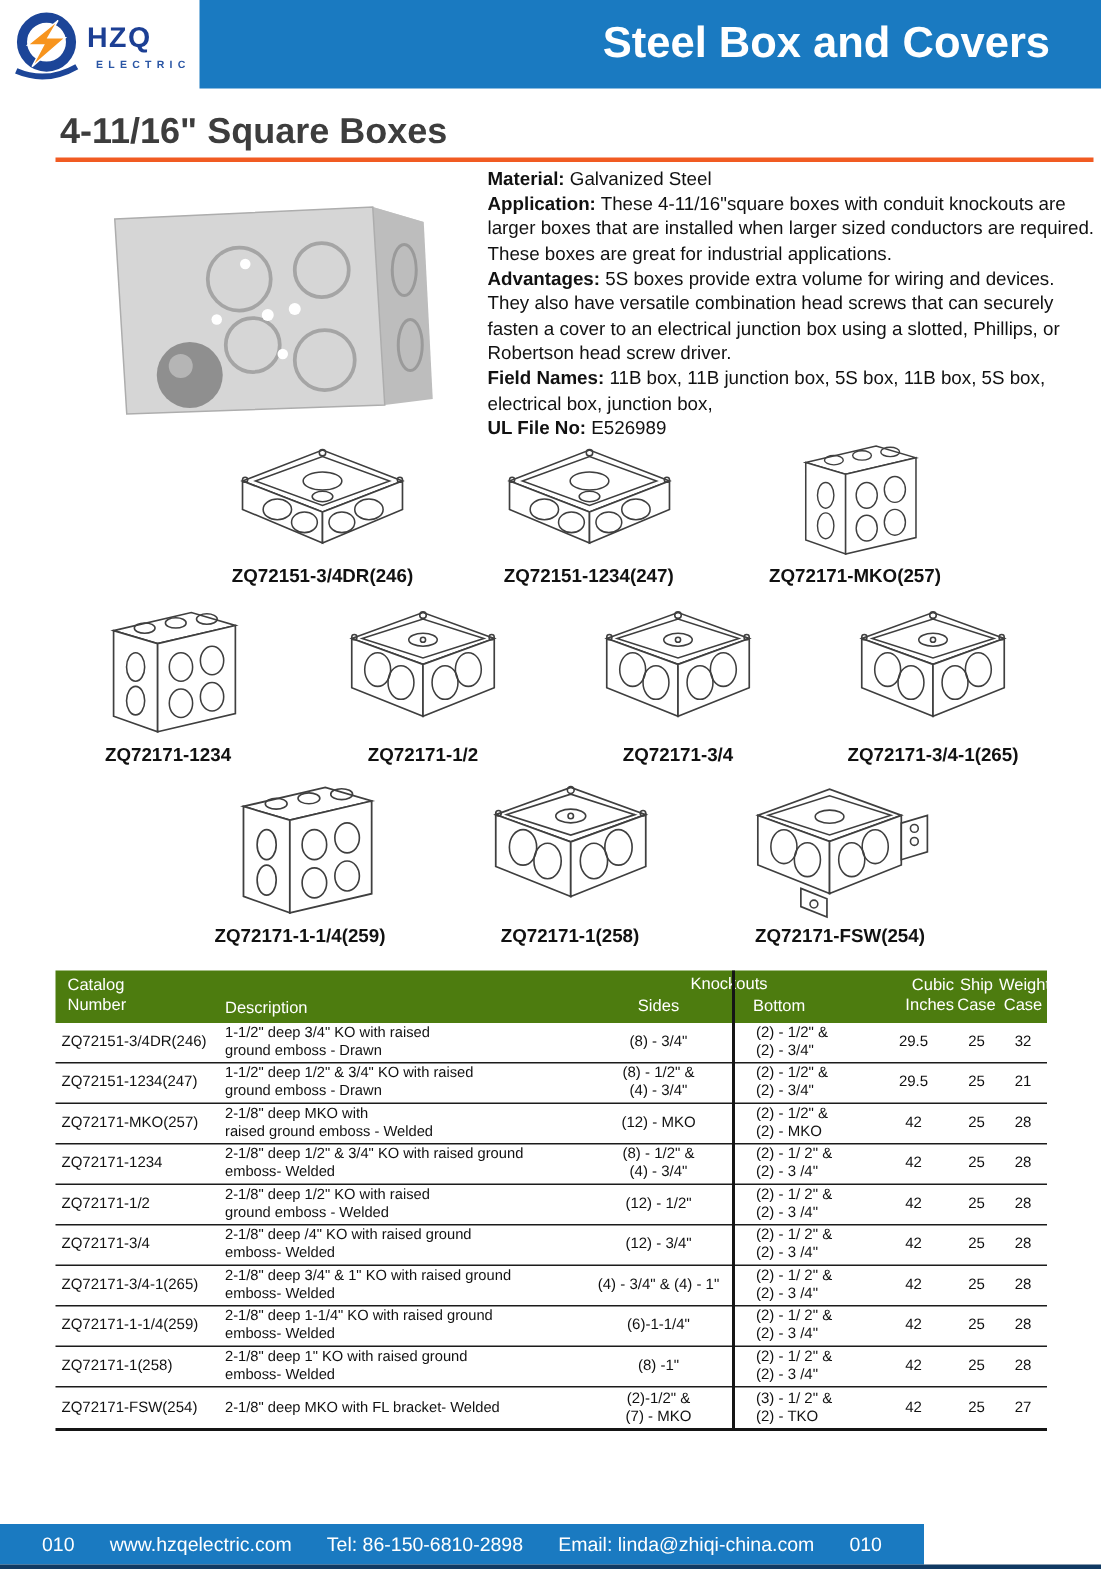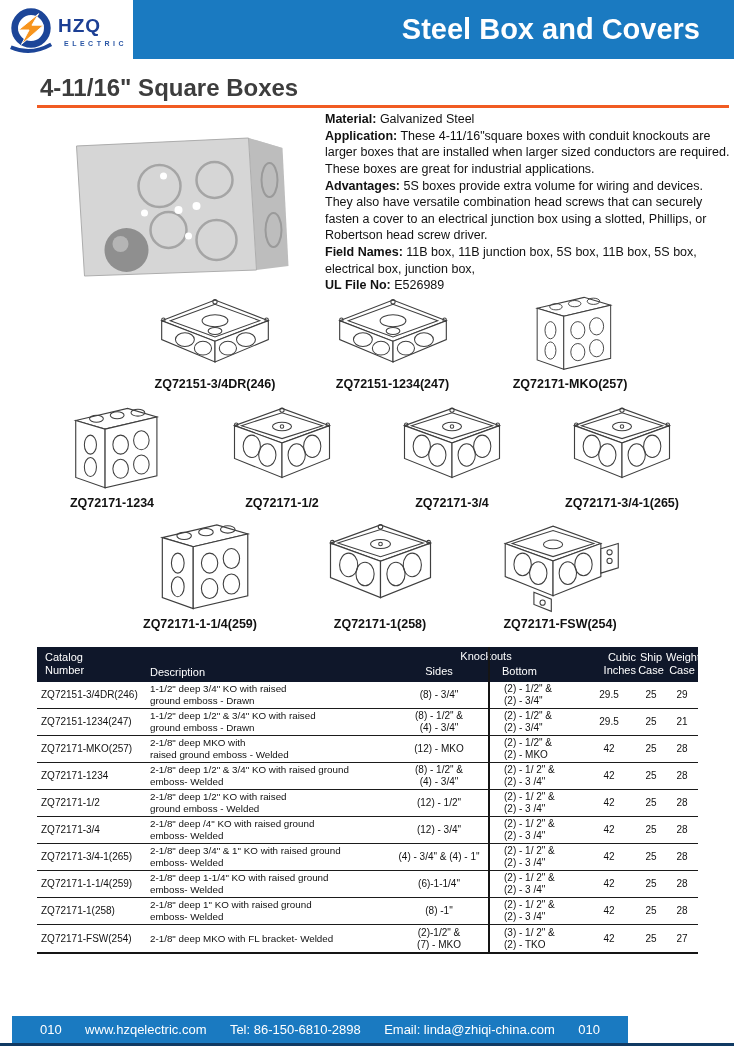--- a/index.html
+++ b/index.html
@@ -37,21 +37,21 @@
   .prod-row2 { top:398px; left:27px;  width:680px; }
   .prod-row3 { top:514px; left:115px; width:530px; }
   .prod-item { width:170px; display:flex; flex-direction:column; align-items:center; }
   .prod-item svg { display:block; }
   .prod-label { font-size:12.5px; font-weight:bold; color:#111; text-align:center; margin-top:3px; white-space:nowrap; }
 
   
   .table-wrap { position:absolute; left:37px; top:647px; width:661px; }
   .thead {
     display:grid; grid-template-columns:113px 240px 98px 94px 54px 30px 32px;
-    grid-template-rows:15px 15px; background:#0f172a; color:#fff;
+    grid-template-rows:15px 15px; background:#4d7c0f; color:#fff;
     font-size:11px; padding:2px 0 3px 0; align-items:center;
   }
   .th { line-height:1.18; }
   .th-catalog { grid-column:1; grid-row:1/3; padding-left:8px; }
   .th-desc    { grid-column:2; grid-row:1/3; align-self:end; }
   .th-knock   { grid-column:3/5; grid-row:1; text-align:center; }
   .th-sides   { grid-column:3; grid-row:2; text-align:center; }
   .th-bottom  { grid-column:4; grid-row:2; padding-left:14px; }
   .th-cubic   { grid-column:5; grid-row:1/3; text-align:right; }
   .th-ship    { grid-column:6; grid-row:1/3; text-align:center; }
@@ -66,21 +66,21 @@
   .trow:last-child { border-bottom:none; }
   .cell-catalog { padding-left:4px; font-size:10px; }
   .cell-description { font-size:9.8px; padding-right:6px; }
   .cell-sides { text-align:center; }
   .cell-bottom { padding-left:16px; }
   .cell-cubic, .cell-ship, .cell-weight { text-align:center; }
   .pre, .cell-description, .cell-sides, .cell-bottom { white-space:pre-line; }
   .vline { position:absolute; left:451px; top:0; bottom:0; width:2px; background:#151515; }
 
   
-  .footer { position:absolute; left:12px; top:1016px; width:616px; height:27px; background:#1a7ac1;
+  .footer { position:absolute; left:0; top:1016px; width:616px; height:27px; background:#1a7ac1;
             display:flex; align-items:center; justify-content:space-between;
             padding:0 28px; color:#fff; font-size:13px; }
   .bottom-strip { position:absolute; left:0; top:1043px; width:734px; height:3px; background:#103a63; }
 
   svg .ln { fill:#fff; stroke:#3f3f3f; stroke-width:1.3; }
   svg .lnf { fill:none; stroke:#3f3f3f; stroke-width:1.2; }
 </style>
 </head>
 <body>
 
@@ -287,21 +287,21 @@
     <div class="tbody">
         <div class="trow">
           <div class="tcell cell-catalog">ZQ72151-3/4DR(246)</div>
           <div class="tcell cell-description">1-1/2" deep 3/4" KO with raised
 ground emboss - Drawn</div>
           <div class="tcell cell-sides">(8) - 3/4"</div>
           <div class="tcell cell-bottom">(2) - 1/2" &amp;
 (2) - 3/4"</div>
           <div class="tcell cell-cubic">29.5</div>
           <div class="tcell cell-ship">25</div>
-          <div class="tcell cell-weight">29</div>
+          <div class="tcell cell-weight">32</div>
         </div>
         <div class="trow">
           <div class="tcell cell-catalog">ZQ72151-1234(247)</div>
           <div class="tcell cell-description">1-1/2" deep 1/2" &amp; 3/4" KO with raised
 ground emboss - Drawn</div>
           <div class="tcell cell-sides">(8) - 1/2" &amp;
 (4) - 3/4"</div>
           <div class="tcell cell-bottom">(2) - 1/2" &amp;
 (2) - 3/4"</div>
           <div class="tcell cell-cubic">29.5</div>

